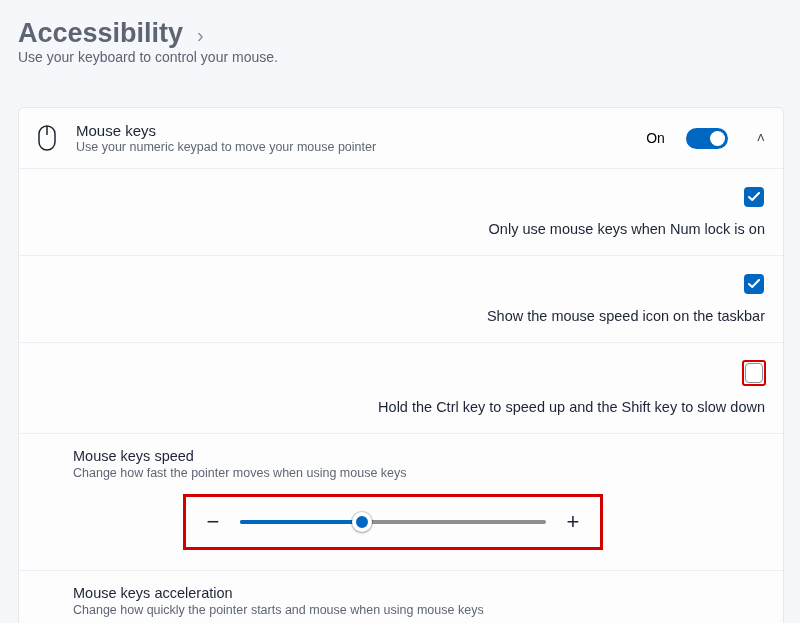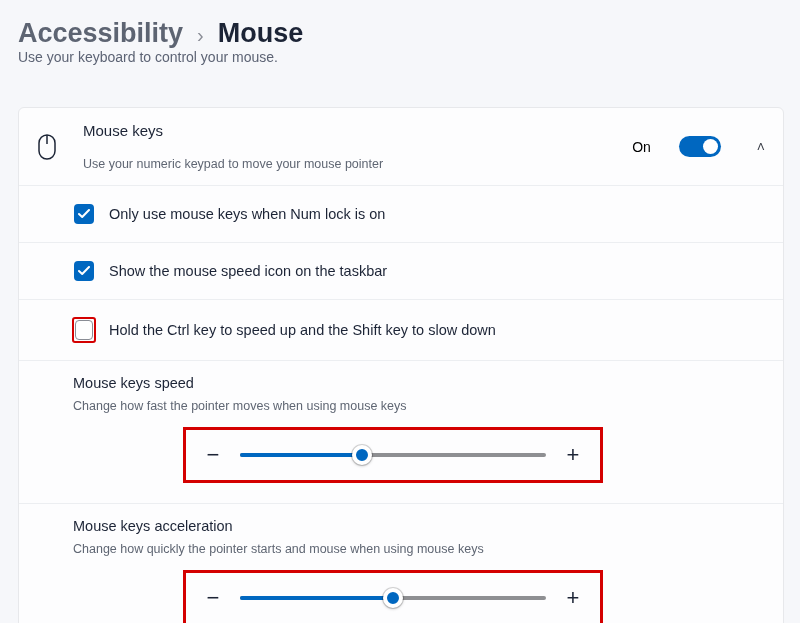--- a/index.html
+++ b/index.html
@@ -27,60 +27,61 @@
     background: #fdfdfe;
     border: 1px solid #e7e8eb;
     border-radius: 6px;
     overflow: hidden;
   }
 
   .header-row {
     display: flex;
     align-items: center;
     padding: 14px 18px 14px 14px;
-    gap: 22px;
+    gap: 15px;
   }
   .header-row .icon-box { width: 28px; display:flex; justify-content:center; }
   .titles { flex: 1; }
   .titles .t1 { font-size: 15px; color: #1c2436; }
-  .titles .t2 { font-size: 12.5px; color: #5f6673; margin-top: 18px; }
+  .titles .t2 { font-size: 12.5px; color: #5f6673; margin-top: 1px; }
   .toggle-label { font-size: 14px; color: #000000; margin-right: 6px; }
 
   .toggle {
     width: 42px; height: 21px; border-radius: 11px;
     background: #0067c0; position: relative; cursor: pointer;
   }
   .toggle::after {
     content: ""; position: absolute; right: 3px; top: 3px;
     width: 15px; height: 15px; border-radius: 50%; background: #fff;
   }
   .chev { margin-left: 14px; color: #3b3f49; }
 
   .sep-line { height: 1px; background: #eceef1; }
 
   .opt-row {
-    display: flex; align-items: center; gap: 14px;
+    display: flex; align-items: flex-end; gap: 14px;
     padding: 18px 18px 18px 54px;
+    flex-direction: column;
   }
   .opt-row .cb-wrap { width: 22px; display:flex; justify-content:center; }
   .cb {
     width: 20px; height: 20px; border-radius: 4px;
     display: inline-flex; align-items: center; justify-content: center;
   }
   .cb.checked { background: #0067c0; }
   .cb.unchecked { background: #fff; border: 1.5px solid #8a8d95; }
   .cb svg { display:block; }
   .opt-label { font-size: 14.5px; color: #1c2436; }
 
   .highlight-red { outline: 2px solid #d40000; outline-offset: -1px; }
   .highlight-red-block { border: 3px solid #d40000; }
 
   .slider-section { padding: 14px 18px 20px 54px; }
   .slider-section .s-title { font-size: 14.5px; color: #1c2436; }
-  .slider-section .s-sub { font-size: 12.5px; color: #5f6673; margin-top: 8px; margin-bottom: 14px; }
+  .slider-section .s-sub { font-size: 12.5px; color: #5f6673; margin-top: 2px; margin-bottom: 14px; }
 
   .slider-wrap {
     display: flex; align-items: center; gap: 18px;
     padding: 14px 18px;
     width: 420px;
     margin-left: 110px;
   }
   .pm-btn { font-size: 22px; color: #1c2436; line-height: 1; cursor:pointer; width: 18px; text-align:center; user-select:none; }
   .track {
     position: relative; flex: 1; height: 4px; background: #8e8f92; border-radius: 2px;
@@ -96,21 +97,20 @@
   }
   .fill.p40 { width: 40%; } .thumb.p40 { left: 40%; }
   .fill.p50 { width: 50%; } .thumb.p50 { left: 50%; }
 </style>
 </head>
 <body>
 
 <div class="breadcrumb">
   <span class="parent">Accessibility</span>
   <span class="sep">›</span>
-  <span class="current">Mouse</span>
 </div>
 <div class="page-sub">Use your keyboard to control your mouse.</div>
 
 <div class="card">
 
   <div class="header-row">
     <span class="icon-box">
       <svg width="18" height="26" viewBox="0 0 18 26" fill="none">
         <rect x="1" y="1" width="16" height="24" rx="8" stroke="#1c2436" stroke-width="1.5"></rect>
         <line x1="9" y1="1" x2="9" y2="10" stroke="#1c2436" stroke-width="1.5"></line>

